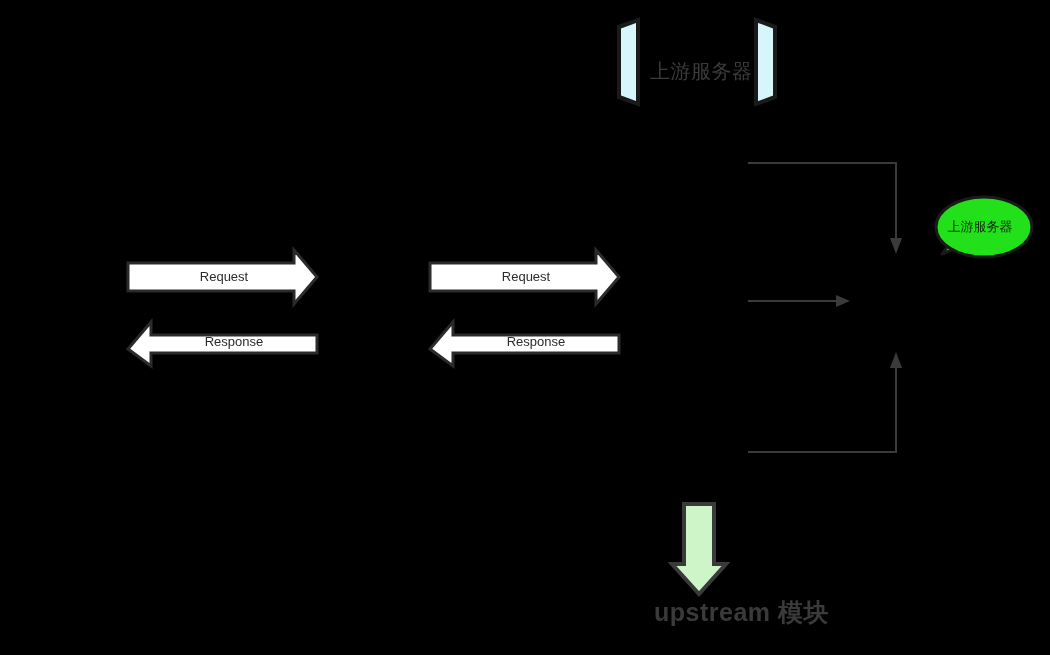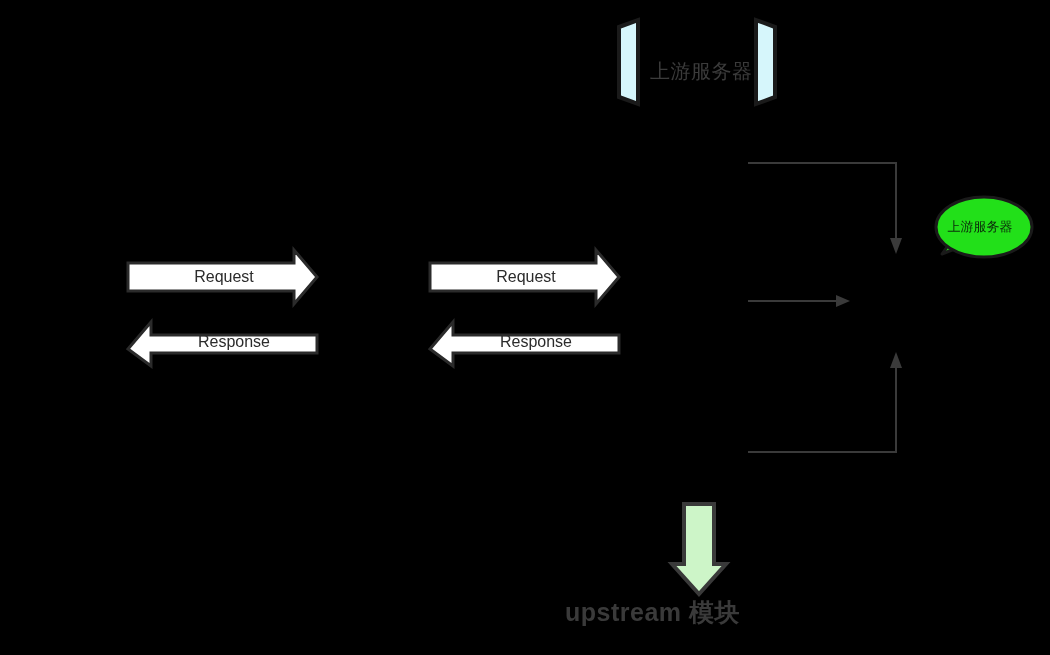--- a/index.html
+++ b/index.html
@@ -39,21 +39,21 @@
     letter-spacing: 0.5px;
     line-height: 26px;
     white-space: nowrap;
     margin-top: 14px;
   }
 
   
   .block-arrow-label {
     position: absolute;
     color: #2b2b2b;
-    font-size: 16px;
+    font-size: 13px;
     line-height: 16px;
     white-space: nowrap;
     text-align: center;
   }
 
   
   #db-bubble-label {
     position: absolute;
     left: 934px;
     top: 218px;
@@ -64,21 +64,21 @@
     line-height: 17px;
     white-space: nowrap;
   }
 
   
   #upstream-module-label {
     position: absolute;
     left: 565px;
     top: 596px;
     width: 264px;
-    text-align: left;
+    text-align: right;
     color: #3a3a3a;
     font-size: 25px;
     font-weight: bold;
     letter-spacing: 0.5px;
     white-space: nowrap;
   }
 </style>
 </head>
 <body>
 

